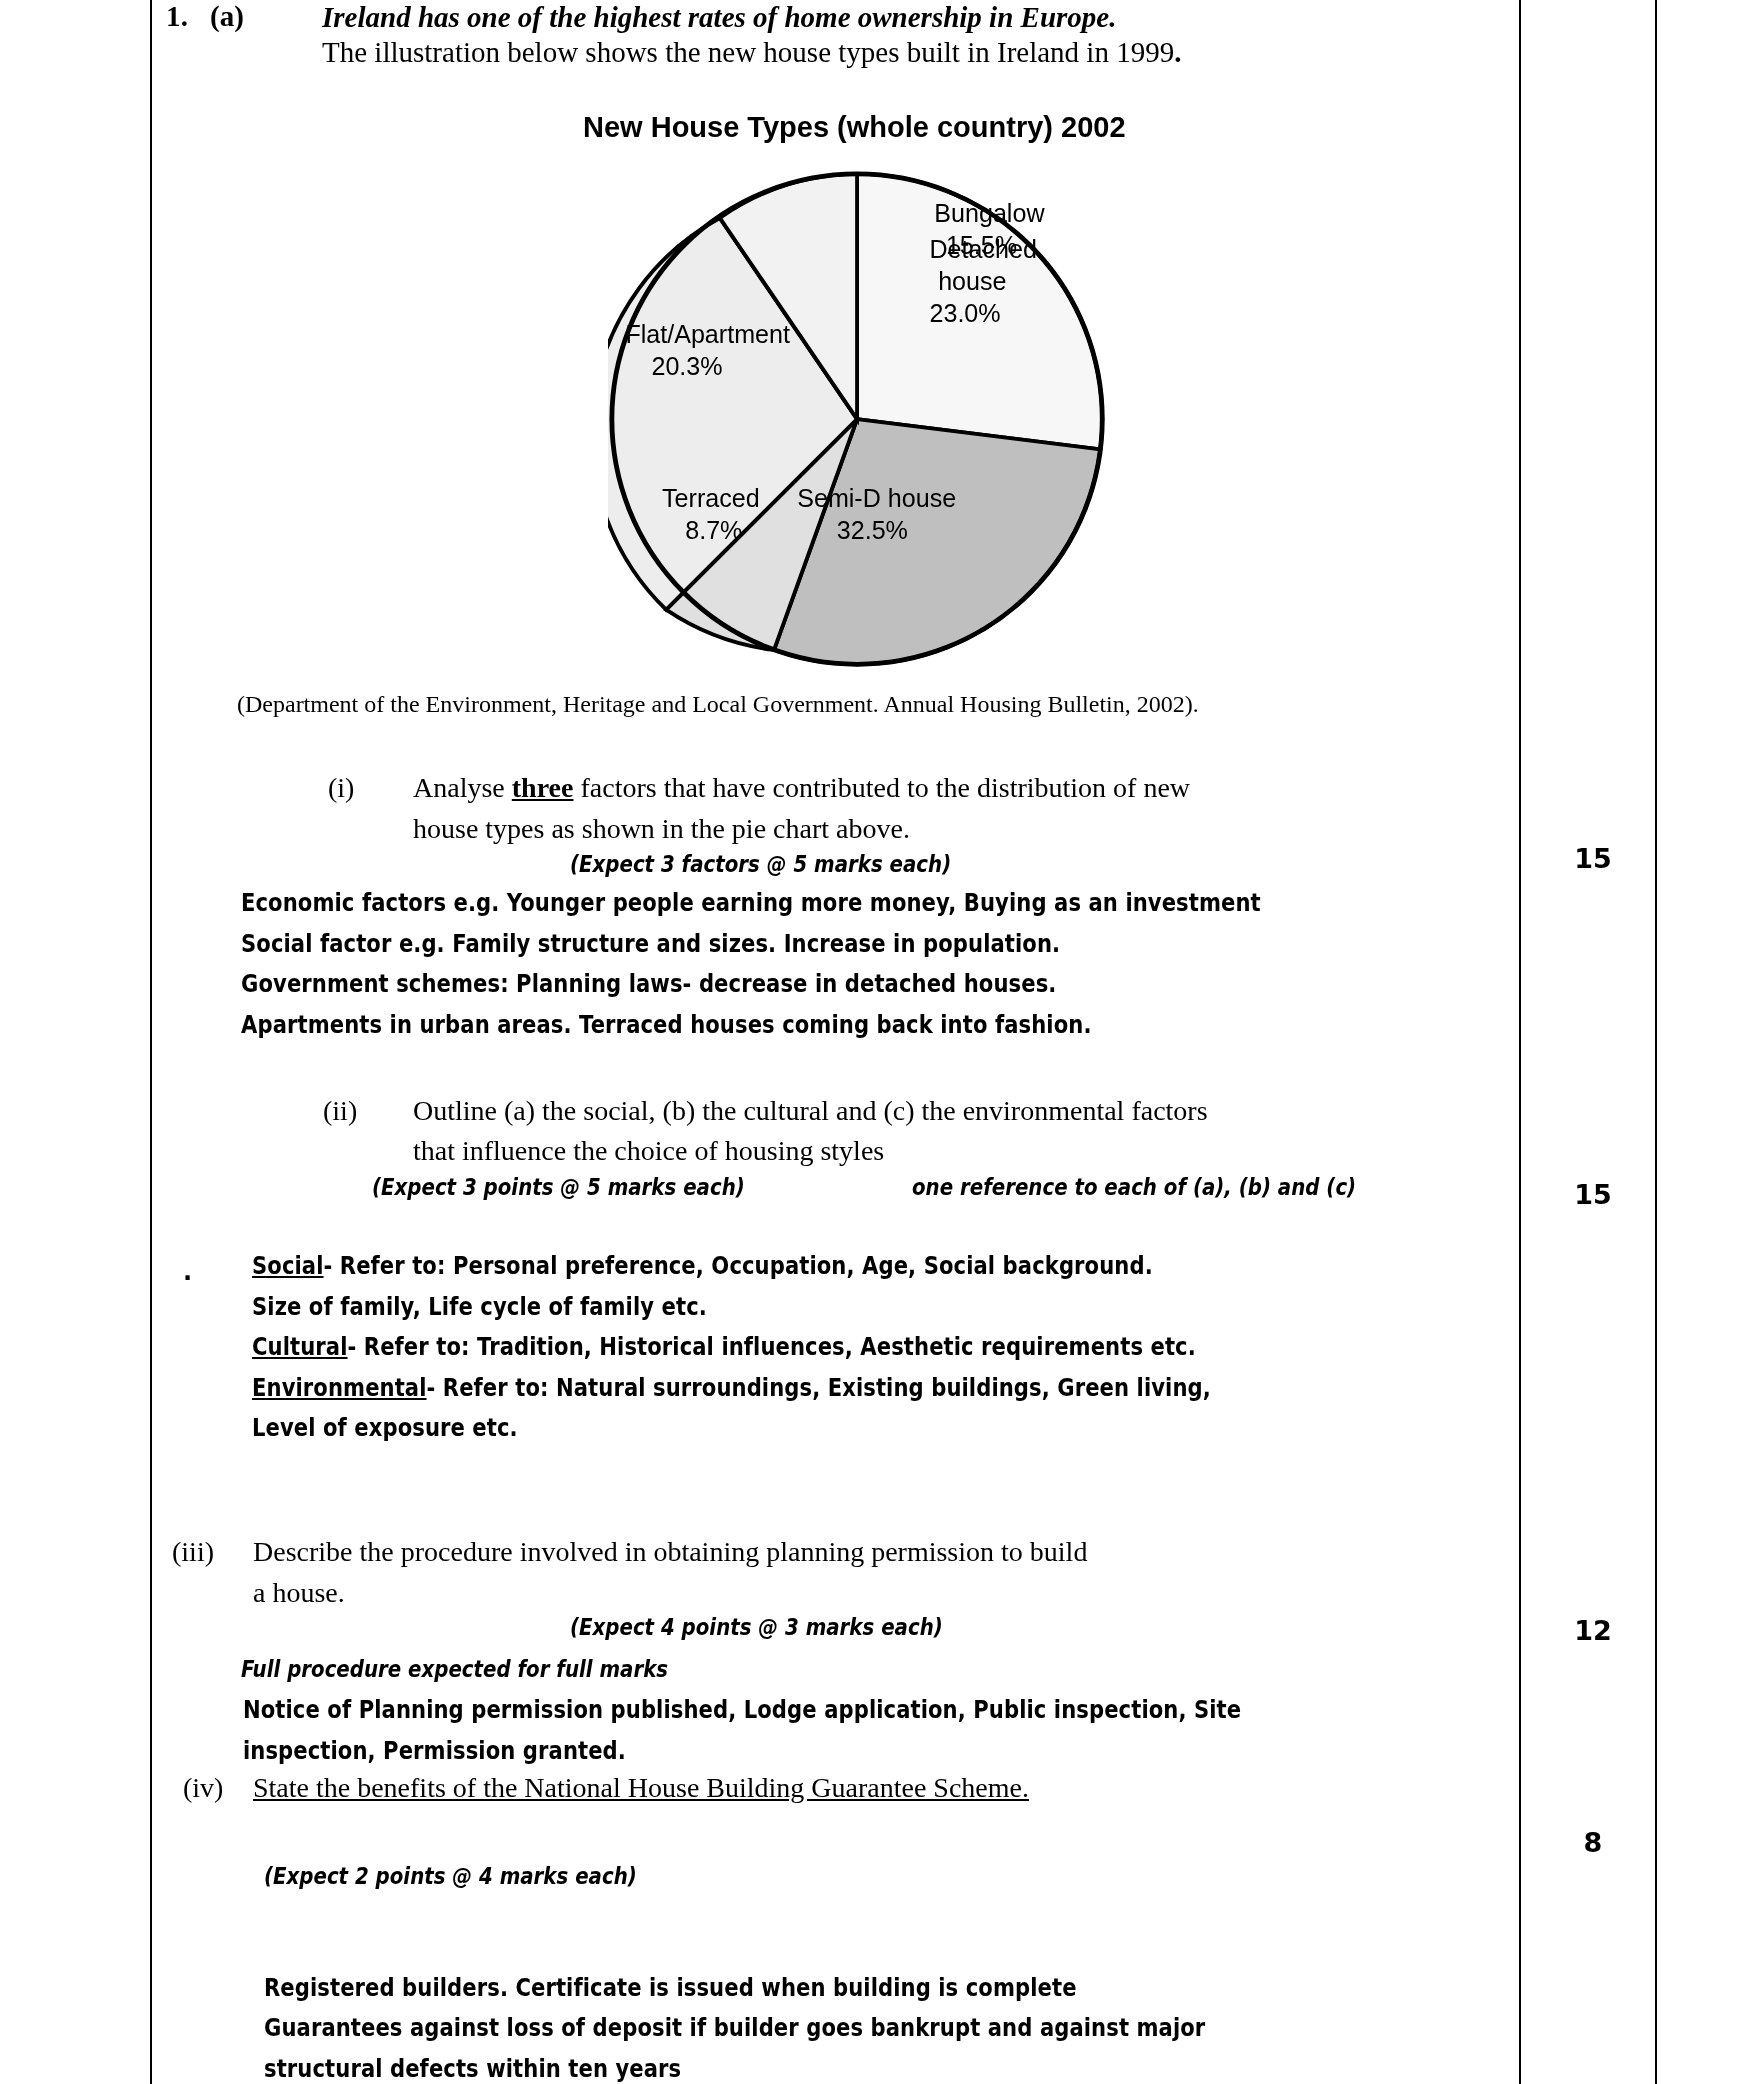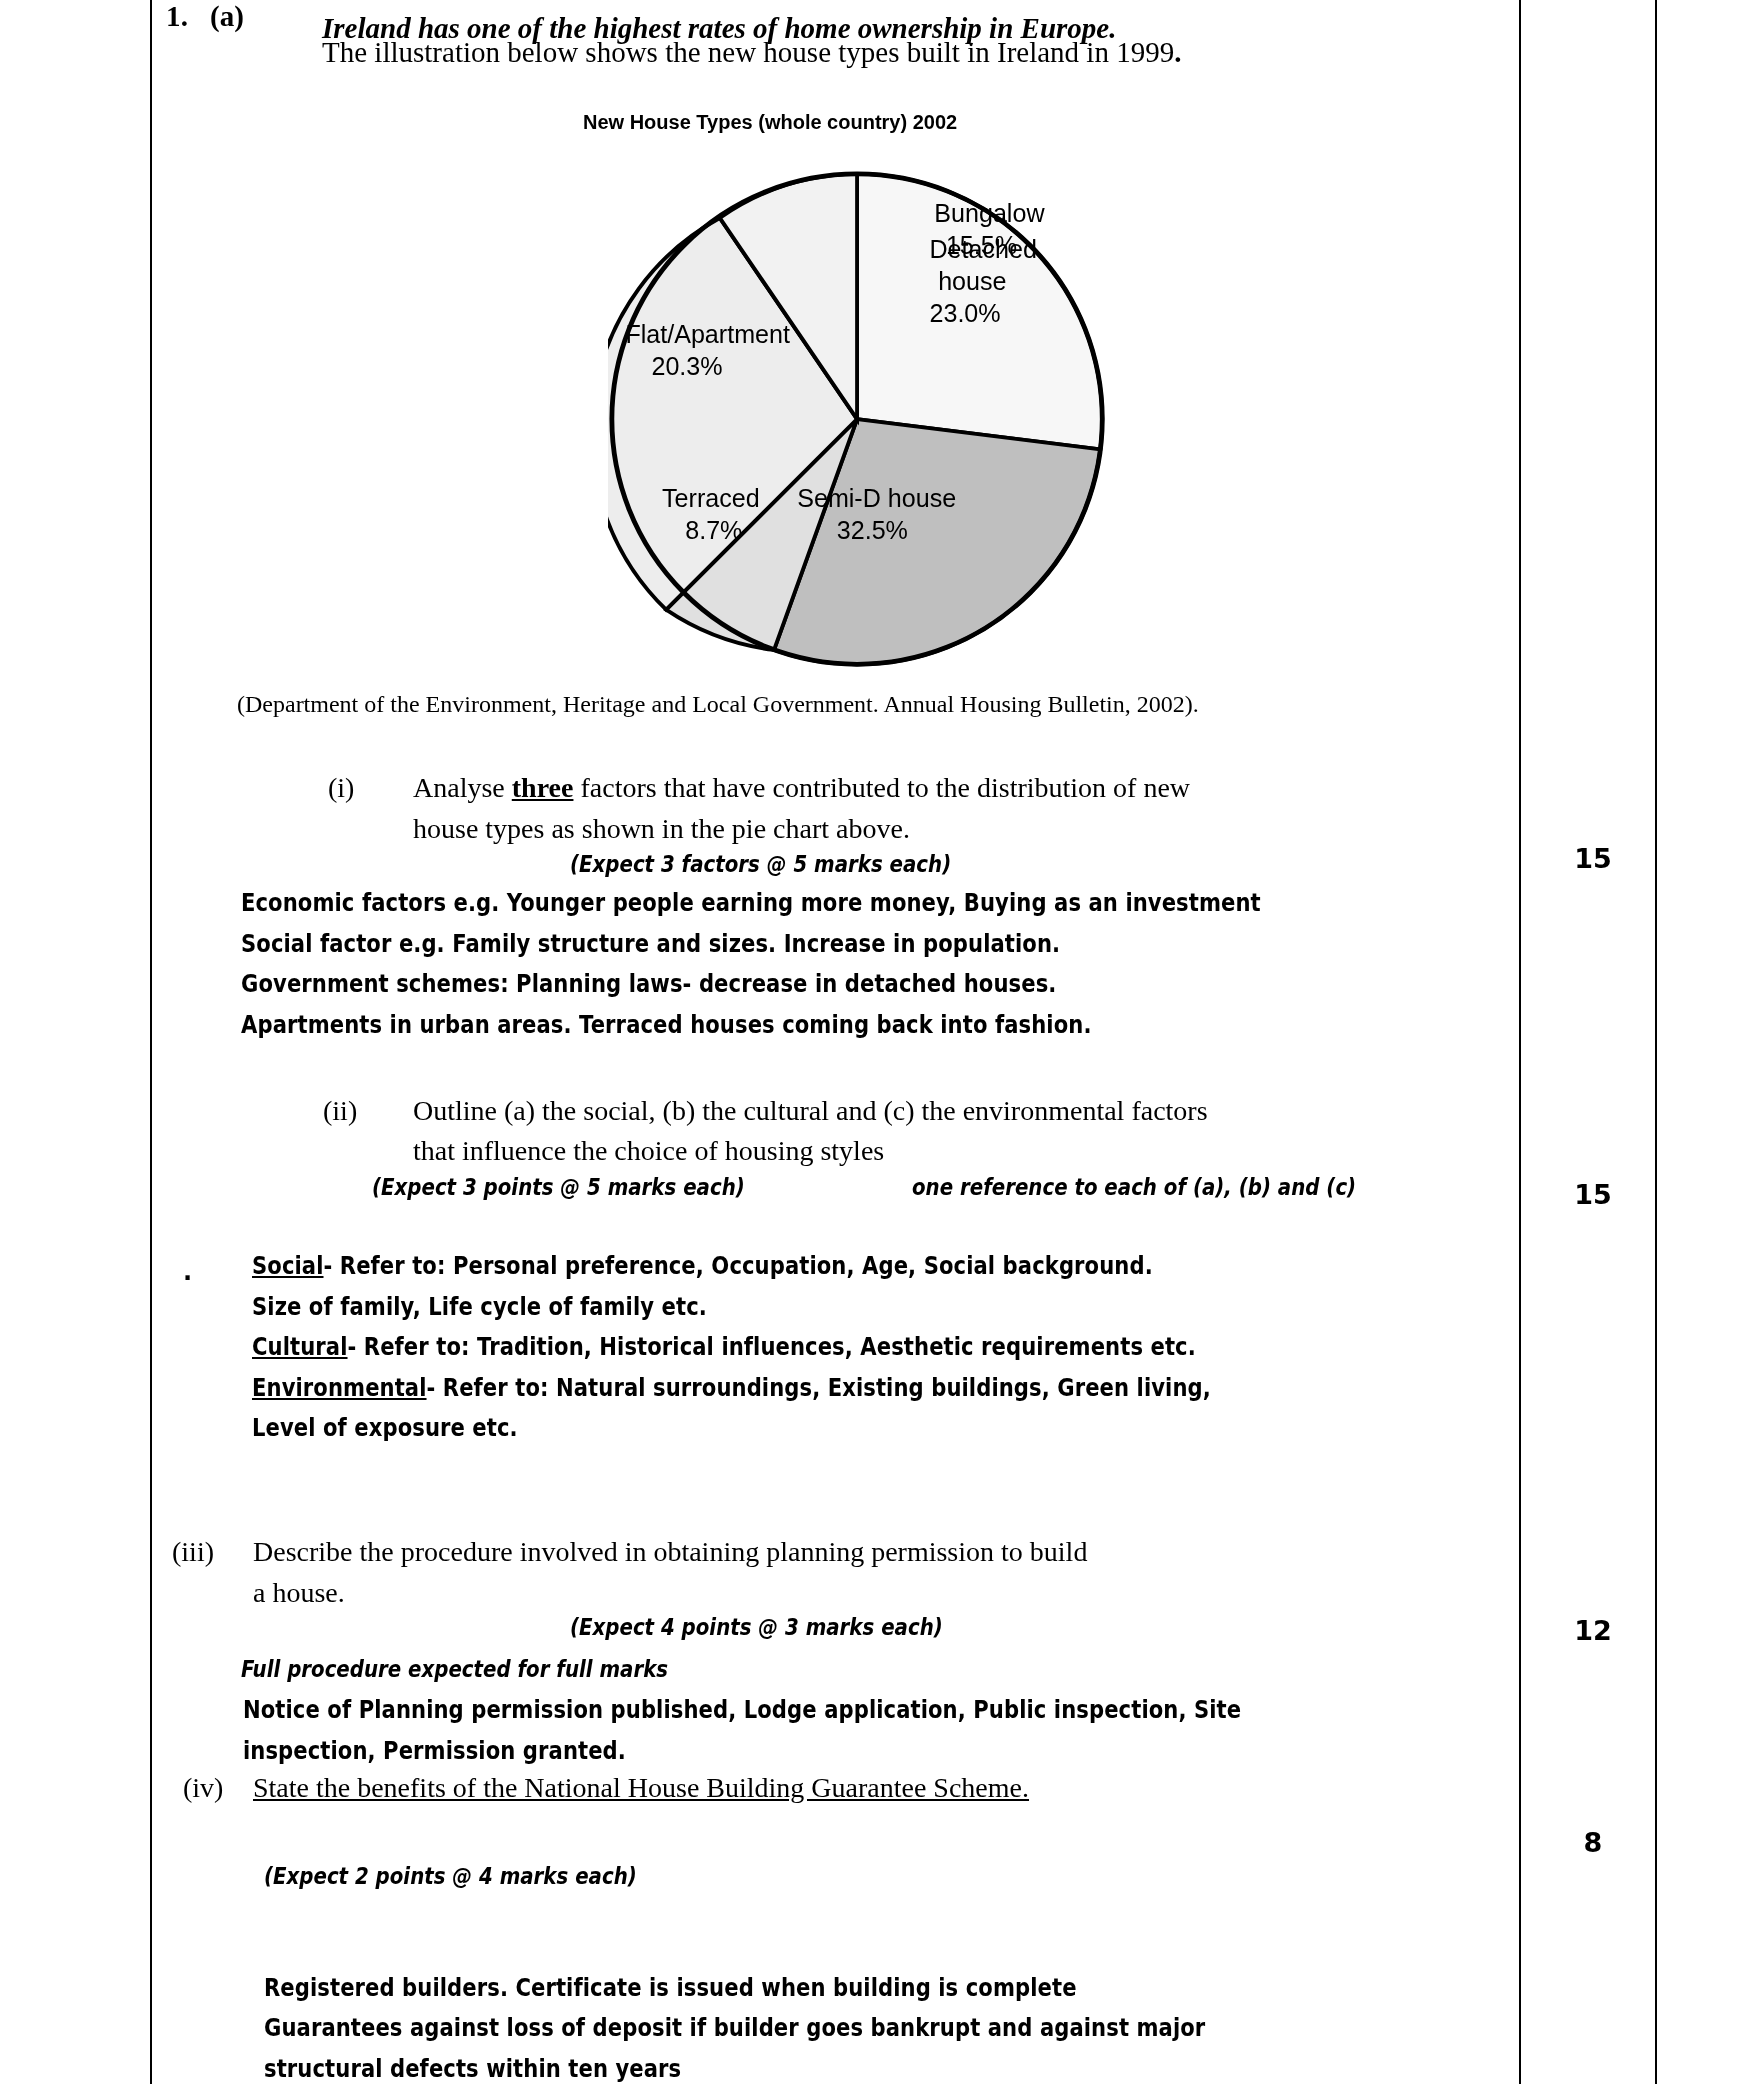--- a/index.html
+++ b/index.html
@@ -35,40 +35,40 @@
     letter-spacing: 0.2px;
   }
   #qpart {
     position: absolute;
     left: 210px; top: 0px;
     font-size: 29px;
     font-weight: bold;
   }
   #lead-italic {
     position: absolute;
-    left: 322px; top: 12px;
+    left: 322px; top: 1px;
     font-size: 29px;
     font-weight: bold;
     font-style: italic;
     white-space: nowrap;
   }
   #lead-plain {
     position: absolute;
     left: 322px; top: 36px;
     font-size: 29px;
     white-space: nowrap;
   }
   #lead-plain .tail { font-weight: bold; font-size: 29px; }
 
   
   #chart-title {
     position: absolute;
     left: 583px; top: 111px;
     font-family: "Liberation Sans", sans-serif;
-    font-size: 20px;
+    font-size: 29px;
     font-weight: bold;
     white-space: nowrap;
   }
   #pie-wrap {
     position: absolute;
     left: 608px; top: 169px;
     width: 502px; height: 507px;
   }
   #pie-wrap svg { display: block; }
   .slice-label {

